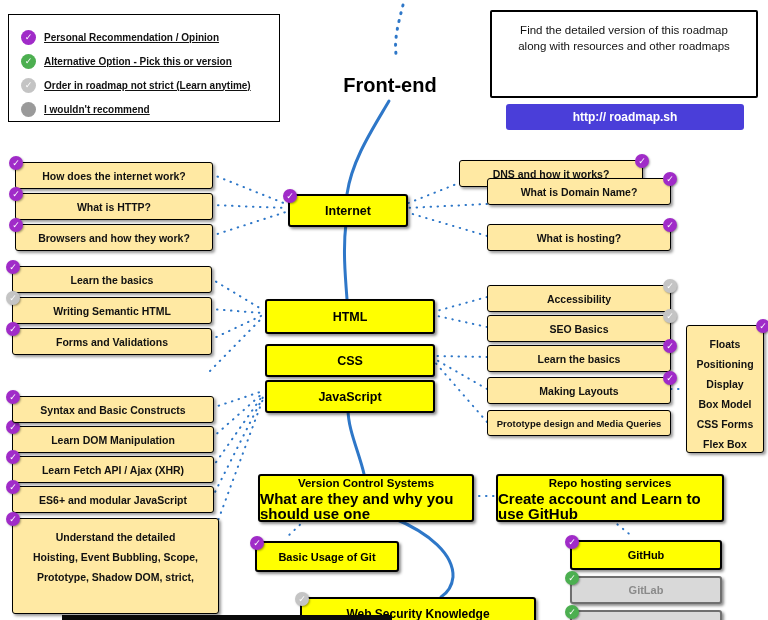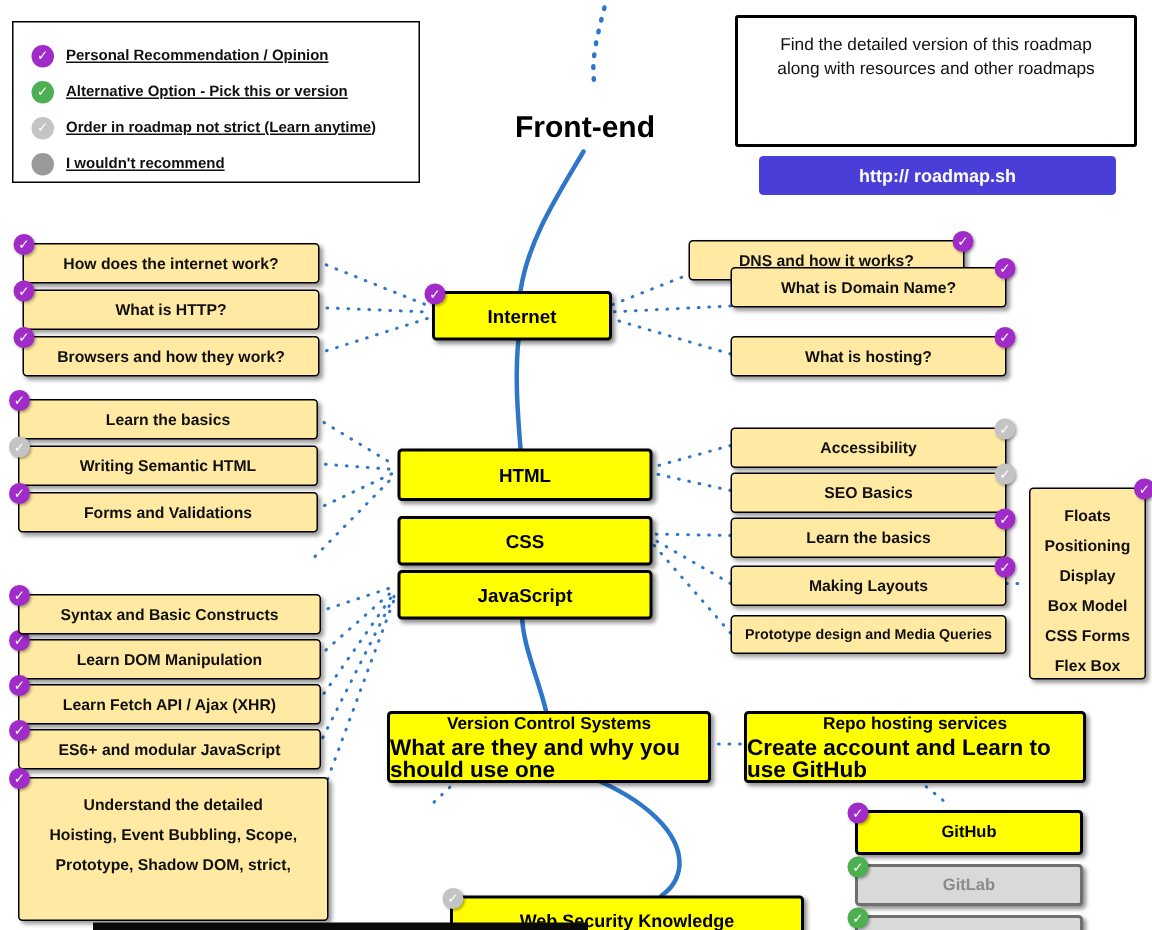--- a/index.html
+++ b/index.html
@@ -235,20 +235,24 @@
 
   <div class="node two-line" style="left:258px;top:474px;width:212px;height:44px">
     <span class="ttl">Version Control Systems</span>
     <span class="sub">What are they and why you should use one</span>
   </div>
   <div class="node two-line" style="left:496px;top:474px;width:224px;height:44px">
     <span class="ttl">Repo hosting services</span>
     <span class="sub">Create account and Learn to use GitHub</span>
   </div>
 
+  <div class="node" style="left:255px;top:541px;width:140px;height:27px;font-size:11px">
+    <span class="badge tl badge-purple"></span>
+    <span>Basic Usage of Git</span>
+  </div>
 
   <div class="node" style="left:570px;top:540px;width:148px;height:26px;font-size:11px">
     <span class="badge tl badge-purple"></span>
     <span>GitHub</span>
   </div>
   <div class="node grexbox" style="left:570px;top:576px;width:148px;height:24px;font-size:11px">
     <span class="badge tl badge-green"></span>
     <span>GitLab</span>
   </div>
   <div class="node grexbox" style="left:570px;top:610px;width:148px;height:18px;font-size:11px">

